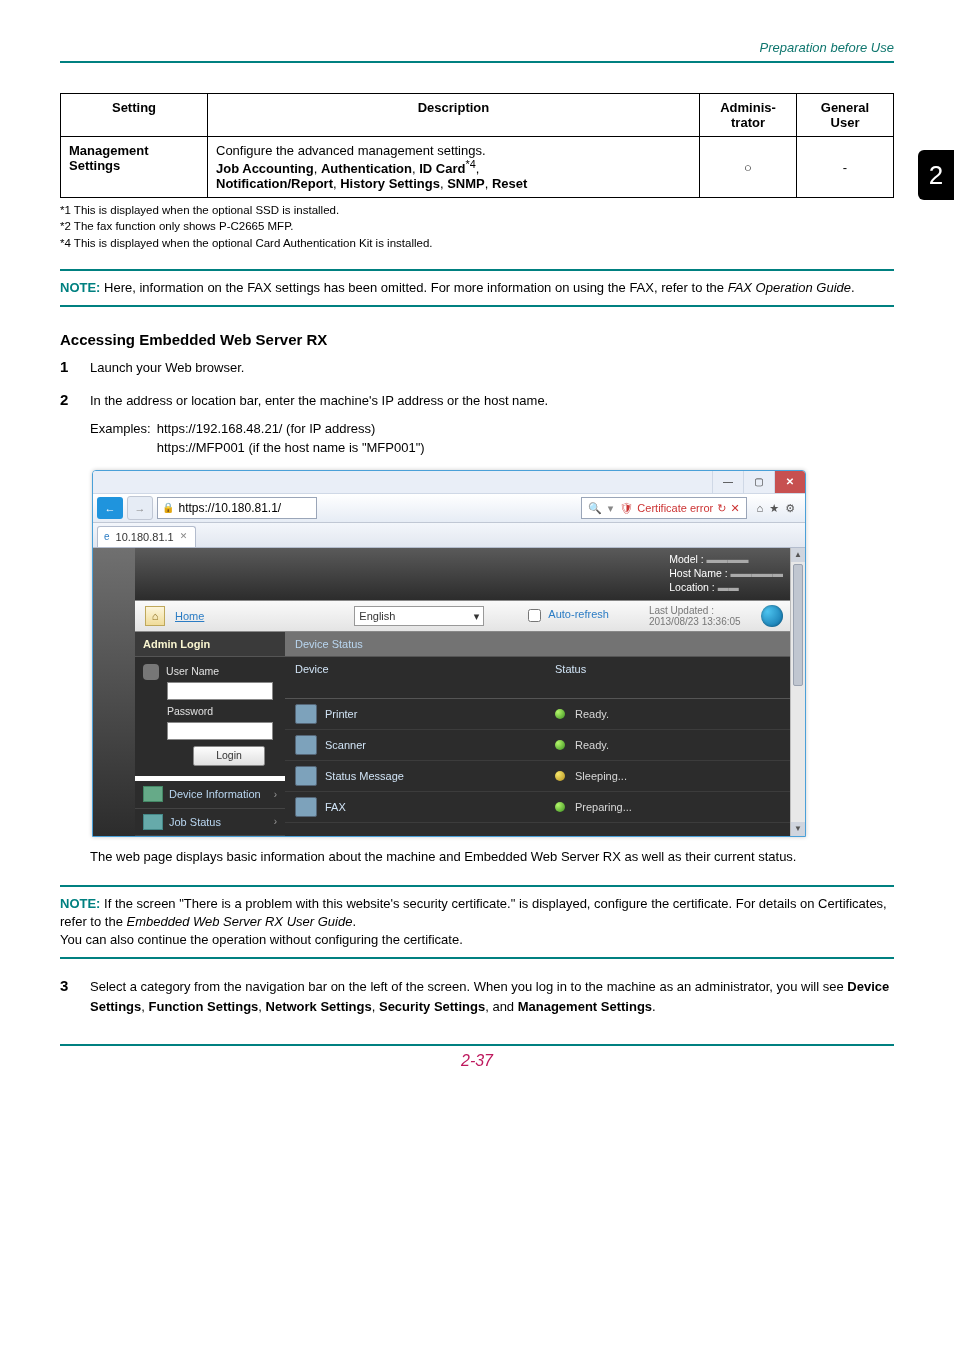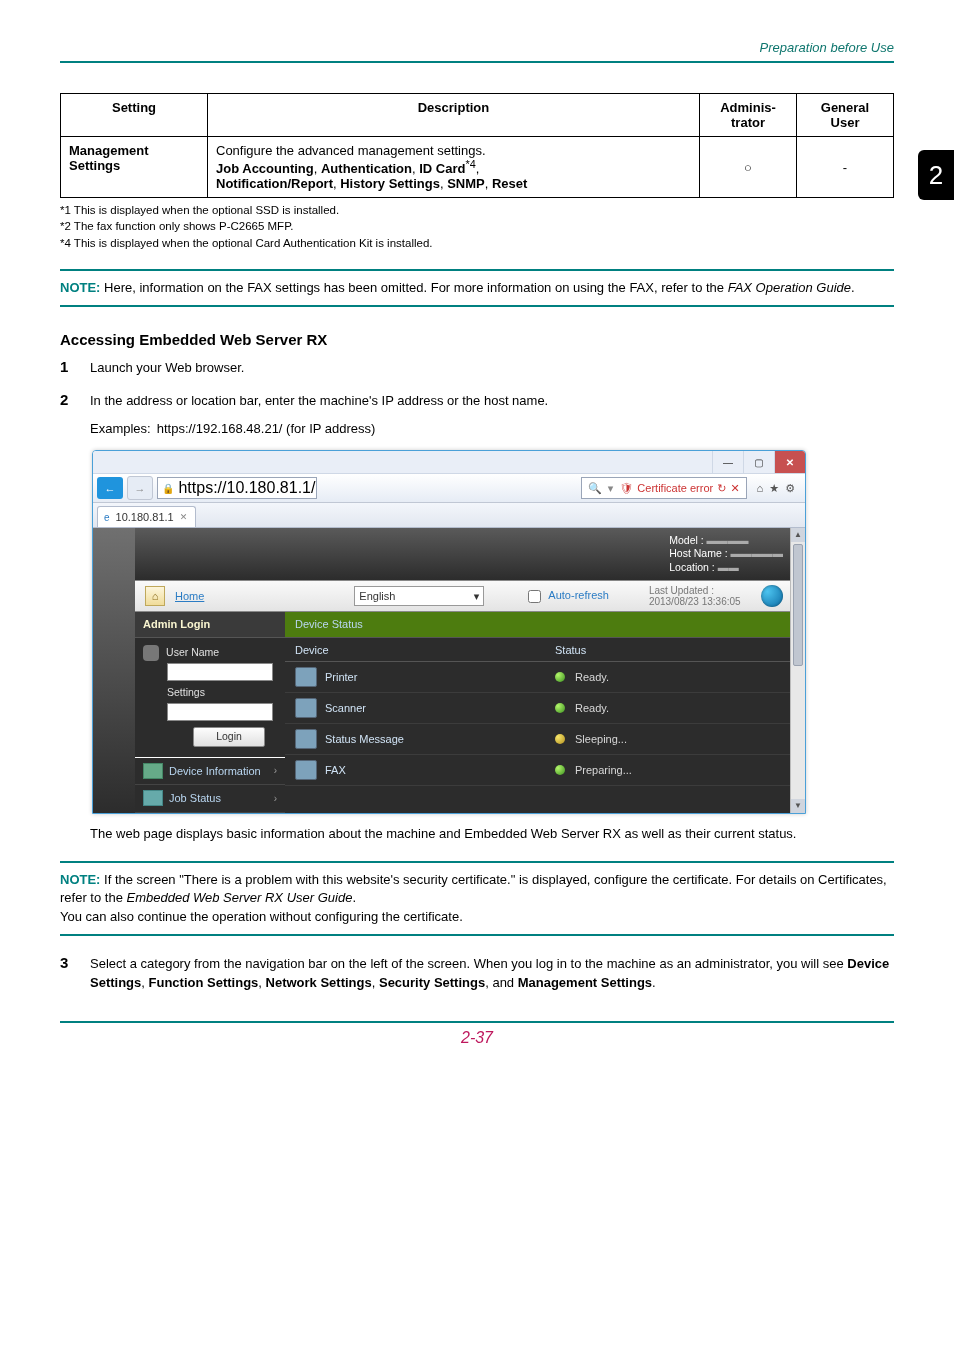--- a/index.html
+++ b/index.html
@@ -171,21 +171,21 @@
     height: 20px;
     background: #fff;
     border: 1px solid #9aa5b8;
     display:flex;
     align-items:center;
     padding: 0 4px;
     gap: 4px;
     color:#000;
   }
   .ie-url .lock { color:#4ea12c; font-size: 10px; }
-  .ie-url .urltext { font-size: 16px; }
+  .ie-url .urltext { font-size: 12px; }
   .ie-spacer { flex: 1; }
   .ie-searchzone {
     height: 20px;
     display:flex;
     align-items:center;
     gap: 6px;
     padding: 0 6px;
     background: #fff;
     border: 1px solid #9aa5b8;
     color:#333;
@@ -312,21 +312,21 @@
   }
   .sb-header {
     background:#3a3a3a;
     color:#f9f5d0;
     font-weight:bold;
     padding: 4px 8px;
     border-bottom:1px solid #555;
   }
   .sb-login {
     padding: 6px 8px 10px 8px;
-    border-bottom:1px solid #ffffff;
+    border-bottom:5px solid #ffffff;
   }
   .sb-login .usericon {
     display:inline-block;
     vertical-align:middle;
     width:16px;height:16px;
     background:#777;
     border-radius:4px;
     margin-right:4px;
   }
   .sb-login .lbl { color:#e0e0e0; font-size:10.5px; }
@@ -373,29 +373,29 @@
   .sb-item .sb-left{display:flex;align-items:center;}
 
   .ews-content {
     flex:1;
     background:#2c2c2c;
     color:#e8e8e8;
     font-size:11px;
     position:relative;
   }
   .ct-header {
-    background:#4d7c0f;
+    background:#737373;
     color:#b9d6f0;
     padding:4px 10px;
     border-bottom:1px solid #555;
   }
   .ct-subheader {
     display:flex;
     color:#d0e3f5;
-    padding:4px 10px 3px 10px;
+    padding:4px 10px 20px 10px;
     border-bottom:1px solid #555;
   }
   .ct-subheader .col-d { flex: 0 0 260px; }
   .ct-subheader .col-s { flex: 1; }
   .ct-row {
     display:flex;
     align-items:center;
     padding:5px 10px;
     border-bottom:1px solid #3c3c3c;
   }
@@ -521,20 +521,21 @@
       <div class="body">Launch your Web browser.</div>
     </li>
     <li>
       <div class="num">2</div>
       <div class="body">
         <div>In the address or location bar, enter the machine's IP address or the host name.</div>
         <div class="examples-row">
           <div class="examples-label">Examples:</div>
           <div>
             <div>https://192.168.48.21/ (for IP address)</div>
+            <div>https://MFP001 (if the host name is "MFP001")</div>
           </div>
         </div>
 
         <div class="screenshot-frame">
           <div class="win-titlebar">
             <div class="win-btn">—</div>
             <div class="win-btn">▢</div>
             <div class="win-btn close">✕</div>
           </div>
           <div class="ie-toolbar">
@@ -599,21 +600,21 @@
 
               <div class="ews-body">
                 <div class="ews-sidebar">
                   <div class="sb-header">Admin Login</div>
                   <div class="sb-login">
                     <div>
                       <span class="usericon"></span>
                       <span class="lbl">User Name</span>
                     </div>
                     <input type="text" style="">
-                    <div style="margin-top:4px;margin-left:24px" class="lbl">Settings</div>
+                    <div style="margin-top:4px;margin-left:24px" class="lbl">Password</div>
                     <input type="password" style="">
                     <div class="loginbtn">Login</div>
                   </div>
                   <div class="sb-item">
                     <span class="sb-left">
                         <span class="sb-icon"></span>
                         <span>Device Information</span>
                       </span>
                     <span class="chev">›</span>
                   </div>

